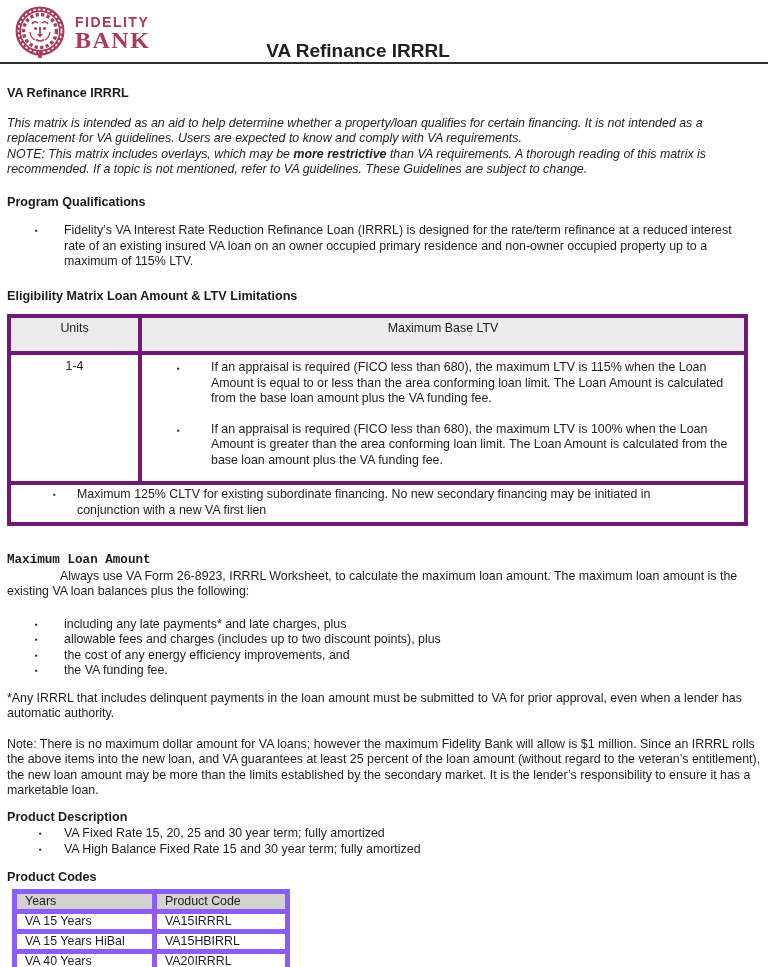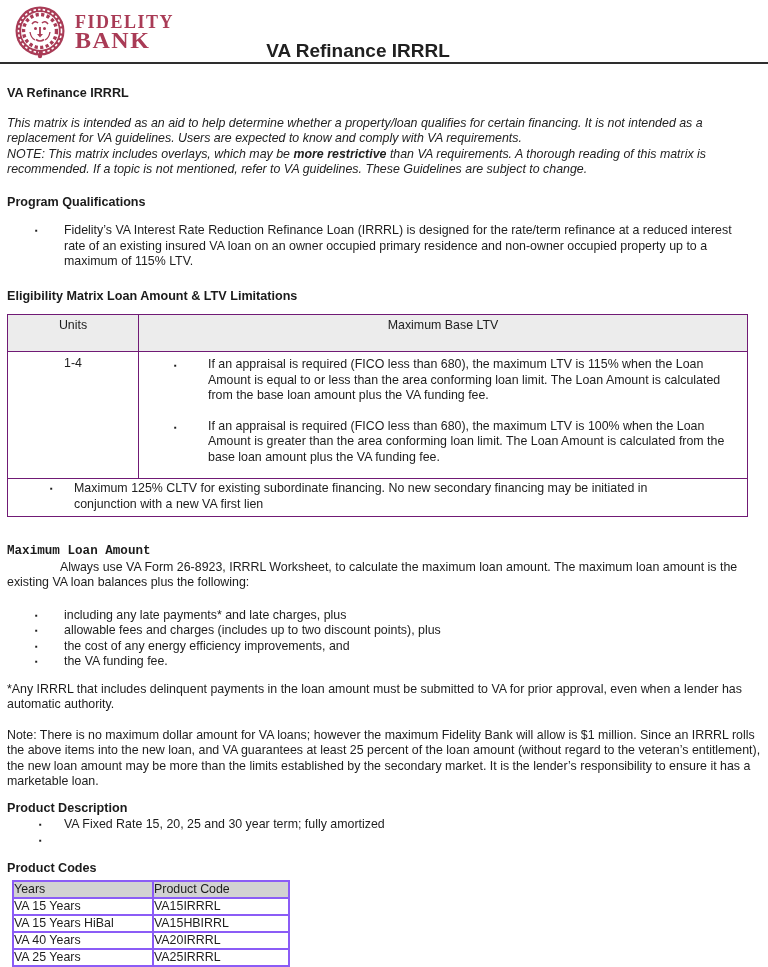--- a/index.html
+++ b/index.html
@@ -6,58 +6,58 @@
   html,body { background:#888; }
   .page {
     width:768px; height:967px; margin:0 auto; background:#ffffff;
     font-family:"Liberation Sans", sans-serif; font-size:12.4px; line-height:15.5px;
     color:#1d1d1d; position:relative; overflow:hidden;
   }
   
   .header { position:relative; height:64px; border-bottom:2px solid #2e2e2e; }
   .logo { position:absolute; left:14px; top:6px; display:flex; align-items:center; gap:9px; }
   .logo-text { display:flex; flex-direction:column; justify-content:center; }
-  .logo-text .l1 { font-family:Liberation Serif, serif; font-weight:bold; font-size:18px; line-height:14px; letter-spacing:1.5px; }
+  .logo-text .l1 { font-family:Liberation Sans, sans-serif; font-weight:bold; font-size:14px; line-height:14px; letter-spacing:1.5px; }
   .logo-text .l2 { font-family:"Liberation Serif", serif; font-weight:bold; font-size:24px; line-height:22px; letter-spacing:1.5px; }
   .doc-title { position:absolute; left:0; right:52px; bottom:4px; text-align:center; font-size:19px; font-weight:bold; color:#202020; }
   
   .content { padding:0 7px; }
   .h-sec { font-size:12.6px; font-weight:bold; color:#1b1b1b; }
   .h-intro { margin-top:22px; }
   .intro-para { margin-top:14px; font-style:italic; color:#222; }
   .intro-para .blk { display:block; }
   .h-program { margin-top:17px; }
   .li { display:flex; }
   .li .bullet { flex:0 0 30px; font-size:8px; line-height:15.5px; padding-left:1px; }
   .list-1 { margin-top:13px; margin-left:27px; padding-right:6px; }
   .h-elig { margin-top:19px; }
   
   .elig-table { margin:10px 0 0 7px; width:741px; border-collapse:collapse; }
-  .elig-table td { border:1px solid #701a75; vertical-align:top; }
+  .elig-table td { border:4px solid #701a75; vertical-align:top; }
   .elig-head td { background:#ececec; height:37px; text-align:center; padding-top:3px; font-size:12.4px; }
   .elig-col-units { width:131px; }
   .elig-body-units { text-align:center; padding-top:4px; }
   .elig-body-ltv { padding:5px 14px 13px 34px; }
   .elig-body-ltv .li + .li { margin-top:15px; }
   .elig-body-ltv .li .bullet { flex:0 0 35px; padding-top:1px; }
   .elig-foot td { padding:2px 60px 4px 41px; }
   .elig-foot .li .bullet { flex:0 0 25px; }
   
   .h-maxloan { margin-top:27px;font-family:Liberation Mono, monospace; }
   .maxloan-intro { text-indent:53px; }
   .list-2 { margin-top:17px; margin-left:27px; }
   .footnote { margin-top:12px; }
   .note { margin-top:15px; }
   
   .h-proddesc { margin-top:11px; }
   .list-3 { margin-top:1px; margin-left:31px; }
   .list-3 .li .bullet { flex:0 0 26px; }
   .h-prodcodes { margin-top:13px; }
   .codes-table { margin:3px 0 0 5px; width:278px; border-collapse:collapse; }
-  .codes-table td { border:2px solid #8b5cf6; height:16px; line-height:15px; padding:0 4px 0 0; font-size:12.4px; }
+  .codes-table td { border:5px solid #8b5cf6; height:16px; line-height:15px; padding:0 4px 0 8px; font-size:12.4px; }
   .codes-table .codes-head td { background:#d2d2d2; height:17px; }
   .codes-col-years { width:140px; }
 </style>
 </head>
 <body>
 
 <div class="page">
 
   <div class="header">
     <div class="logo">
@@ -169,20 +169,21 @@
 
     <div class="h-sec h-proddesc">Product Description</div>
 
     <div class="list-3">
       <div class="li">
         <span class="bullet">▪</span>
         <span>VA Fixed Rate 15, 20, 25  and 30 year term; fully amortized</span>
       </div>
       <div class="li">
         <span class="bullet">▪</span>
+        <span>VA High Balance Fixed Rate 15 and 30 year term; fully amortized</span>
       </div>
     </div>
 
     <div class="h-sec h-prodcodes">Product Codes</div>
 
     <table class="codes-table">
       <tbody>
           <tr class="codes-head">
         <td class="codes-col-years">Years</td>
         <td>Product Code</td>

